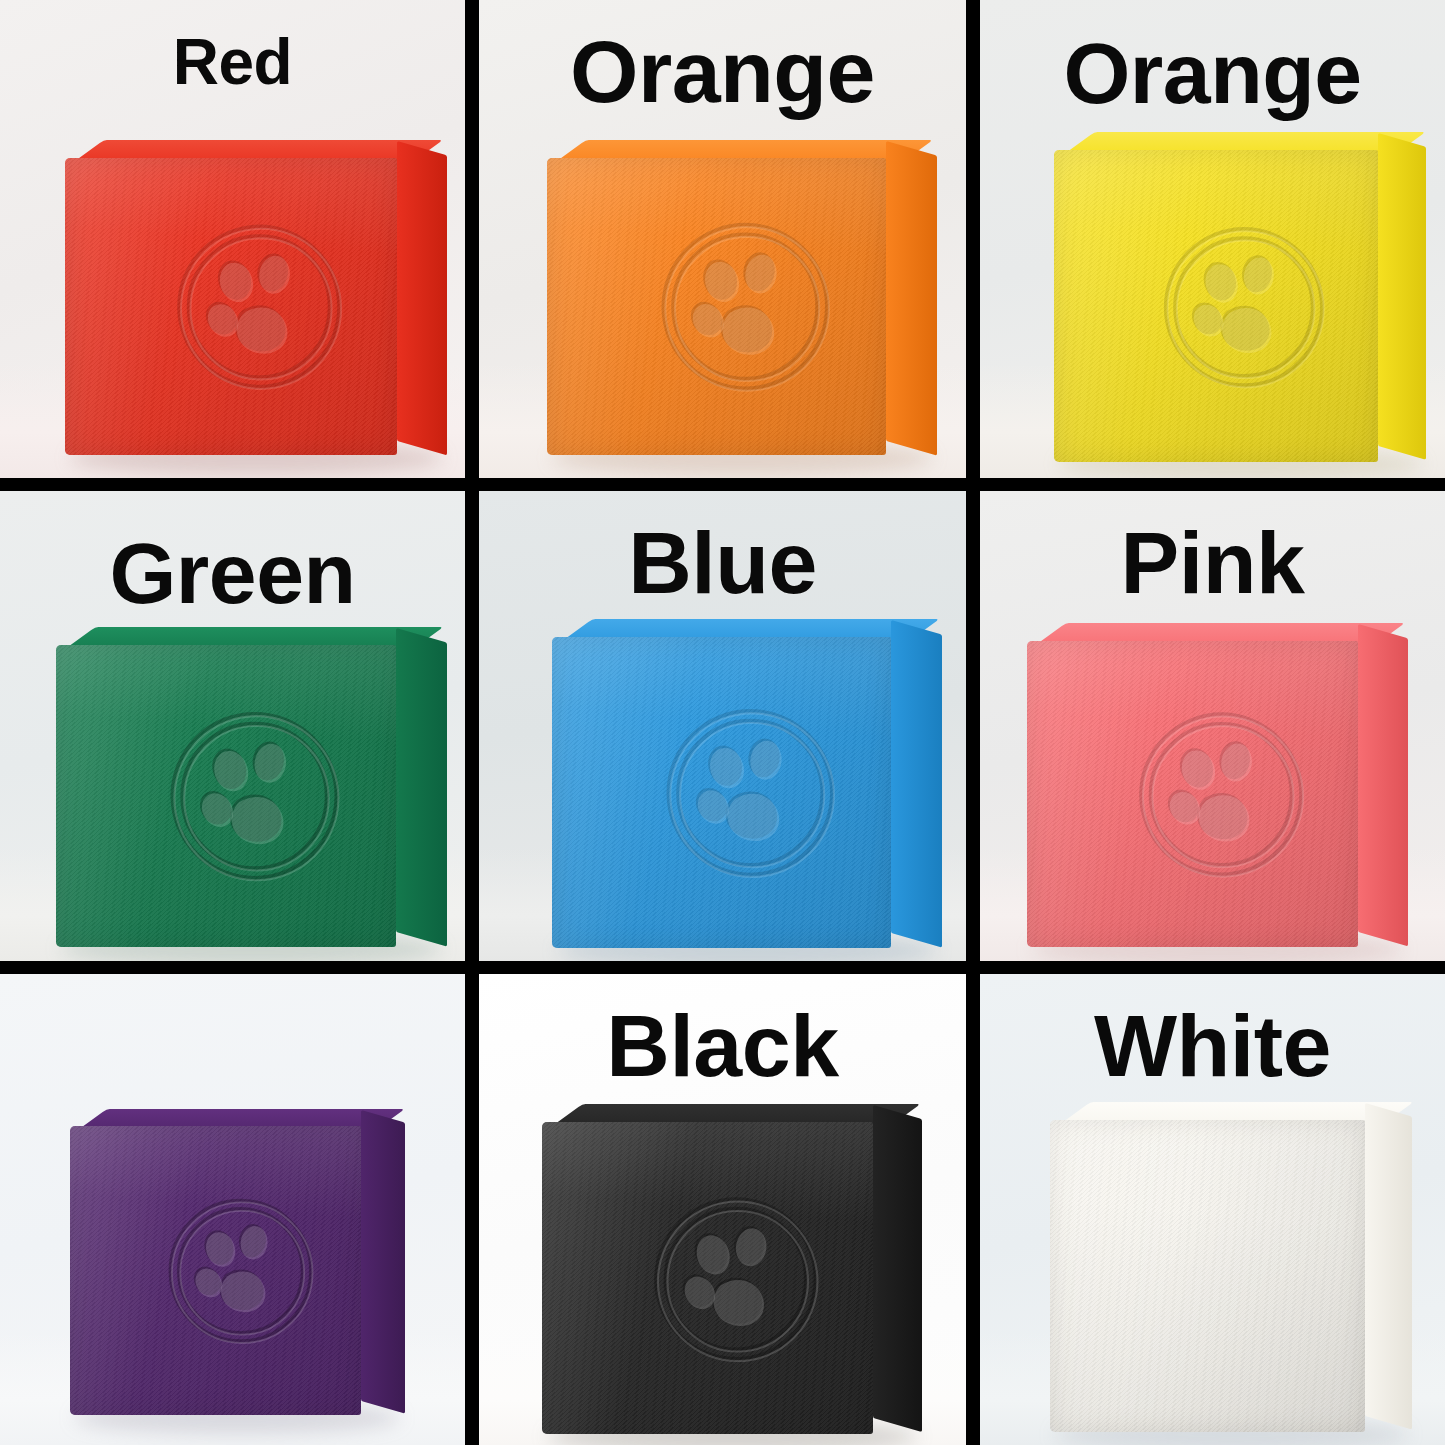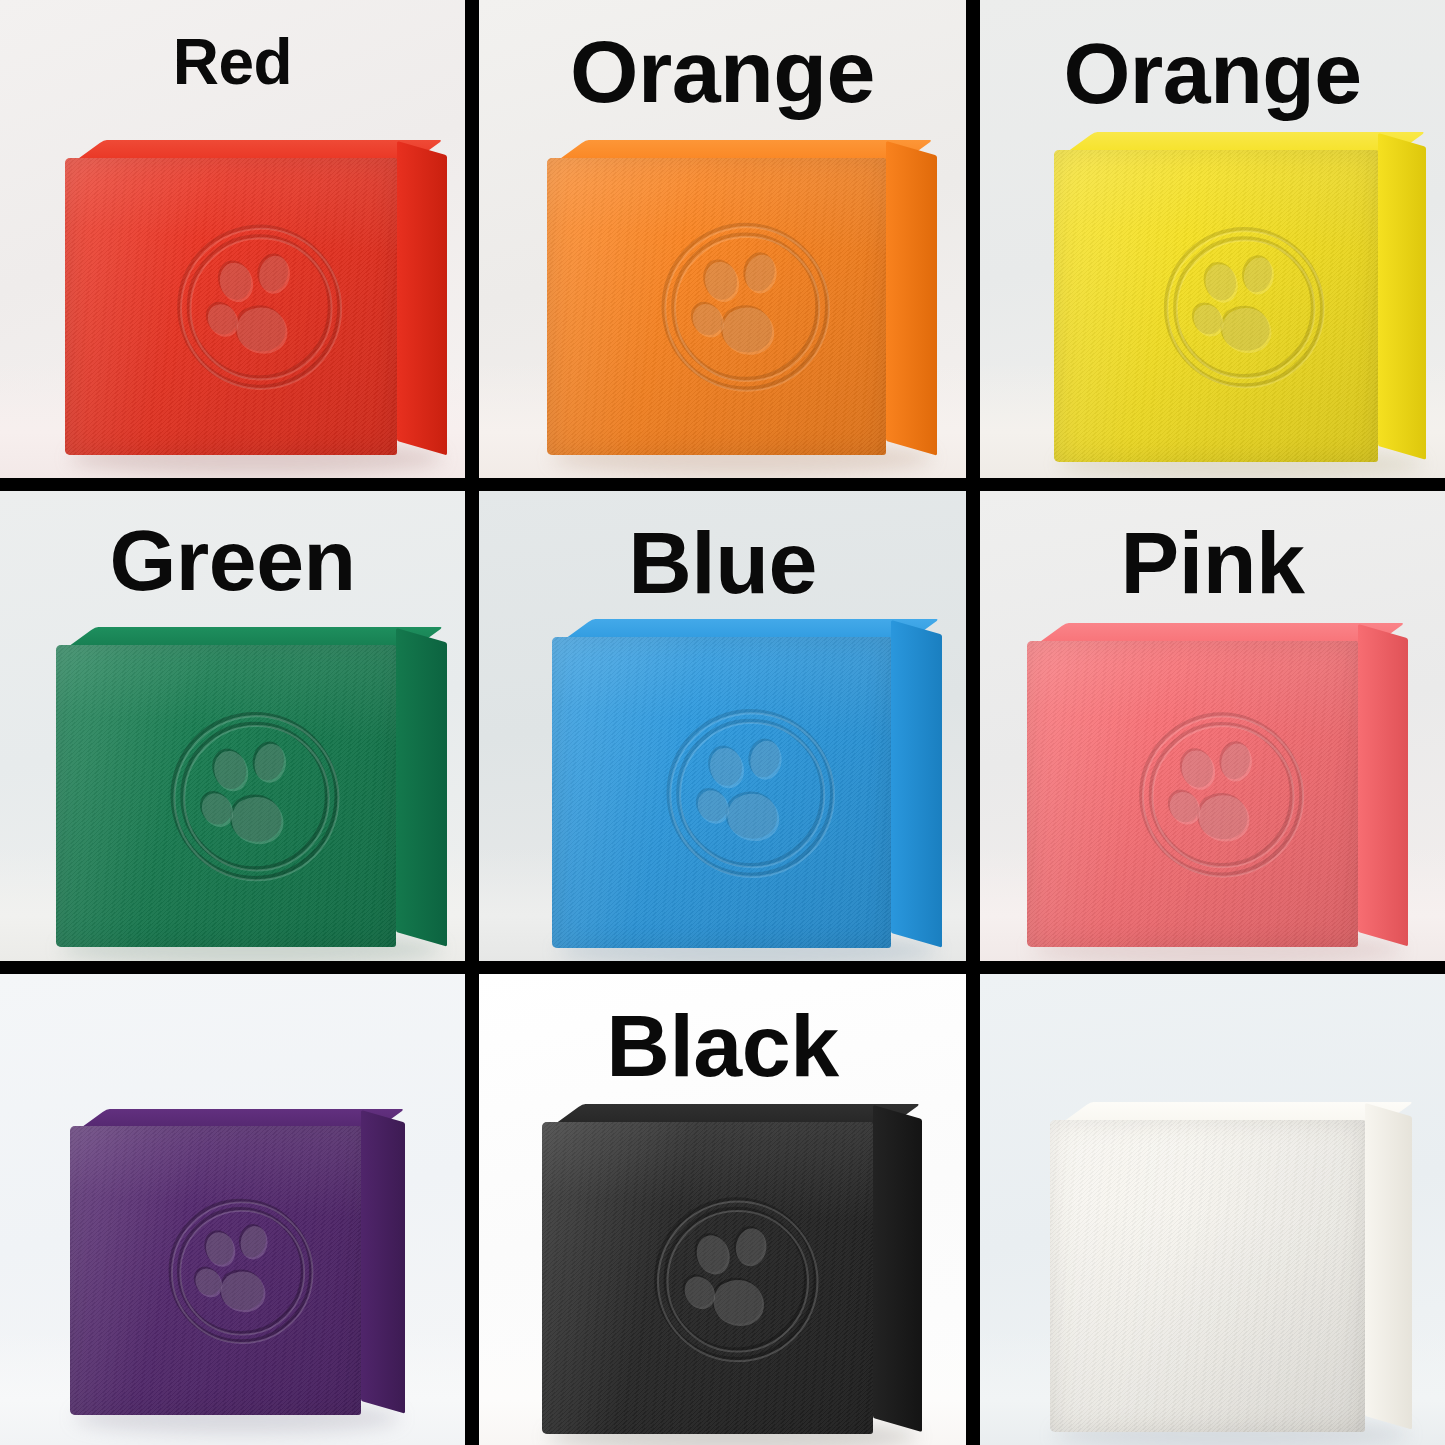--- a/index.html
+++ b/index.html
@@ -287,21 +287,21 @@
           </div>
       </div>
     </div>
   </div>
 
   <div class="divider-h" style="grid-column:1/6;"></div>
 
   <div class="cell bg-green">
     <div class="backdrop" style="background: transparent;"></div>
     <div class="table-surface"></div>
-    <div class="cell-label" style="font-size: 86px; top: 26px;">Green</div>
+    <div class="cell-label" style="font-size: 86px; top: 39px;">Green</div>
     <div class="plaque-shadow" style="background: rgba(120, 150, 135, 0.28); left: 13%; width: 82%; top: calc(65% + 136px); height: 7%;"></div>
     <div class="plaque-wrap" style="left: 12%; top: 136px; width: 84%; height: 68%;">
       <div class="plaque">
         <div class="face-top" style="background: linear-gradient(rgb(30, 143, 94), rgb(20, 121, 77));"></div>
         <div class="face-side" style="background: linear-gradient(to right, rgb(20, 121, 77), rgb(12, 99, 64));"></div>
         <div class="face-front" style="background: rgb(20, 121, 77);"></div>
         <div class="emboss-logo" style="opacity: 0.55;">
   <svg viewBox="0 0 100 100" preserveAspectRatio="xMidYMid meet">
     <g fill="none" stroke="rgba(0,0,0,0.42)" stroke-width="2.2">
       <circle cx="50" cy="50" r="42"></circle>
@@ -486,20 +486,21 @@
           </div>
       </div>
     </div>
   </div>
 
   <div class="divider-v"></div>
 
   <div class="cell bg-white">
     <div class="backdrop" style="background: transparent;"></div>
     <div class="table-surface"></div>
+    <div class="cell-label" style="font-size: 88px; top: 28px;">White</div>
     <div class="plaque-shadow" style="background: rgba(150, 160, 170, 0.24); left: 16%; width: 76%; top: calc(67% + 128px); height: 7%;"></div>
     <div class="plaque-wrap" style="left: 15%; top: 128px; width: 78%; height: 70%;">
       <div class="plaque">
         <div class="face-top" style="background: linear-gradient(rgb(253, 252, 248), rgb(247, 245, 239));"></div>
         <div class="face-side" style="background: linear-gradient(to right, rgb(247, 245, 239), rgb(230, 227, 218));"></div>
         <div class="face-front" style="background: rgb(247, 245, 239);"></div>
 
       </div>
     </div>
   </div>

